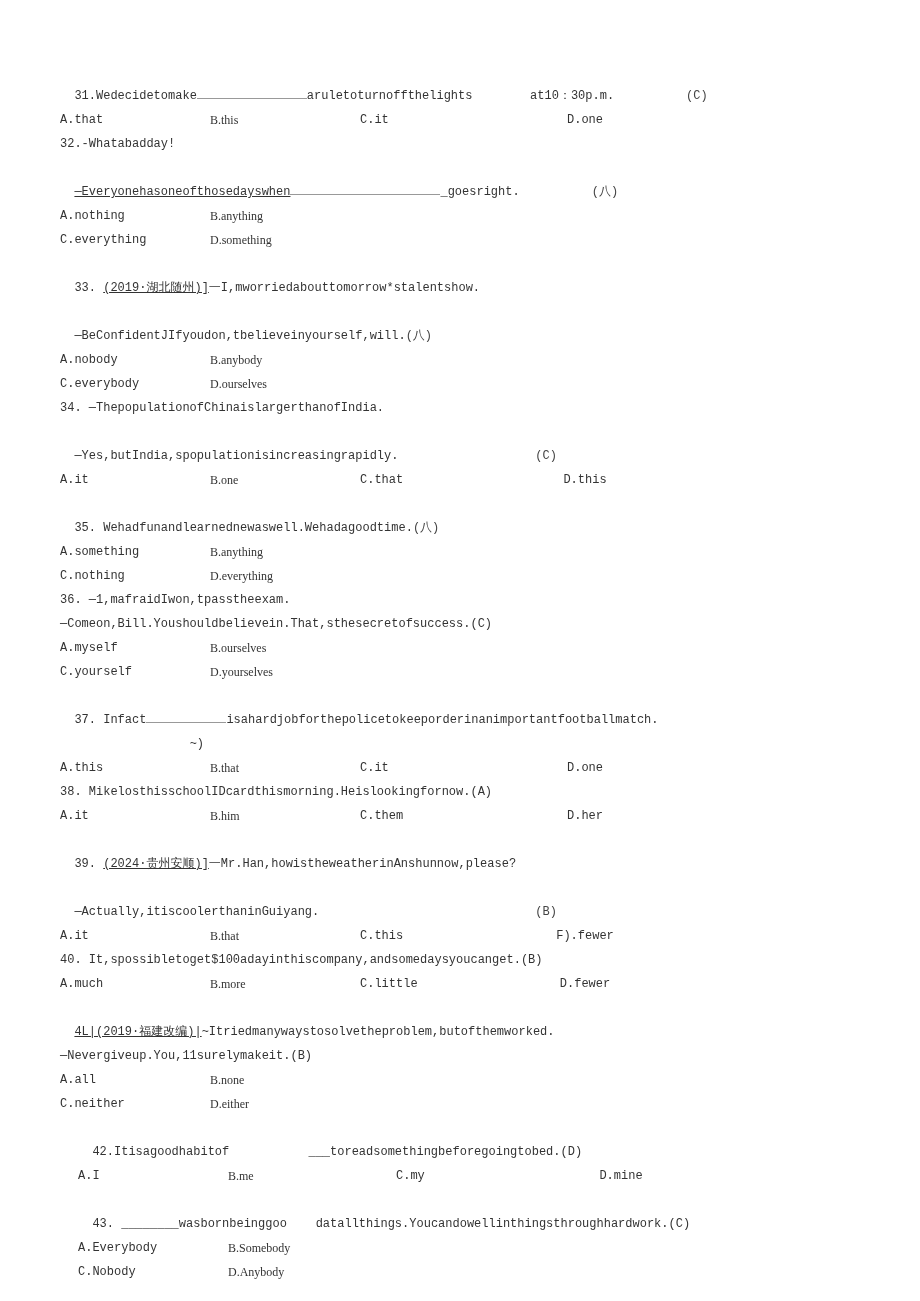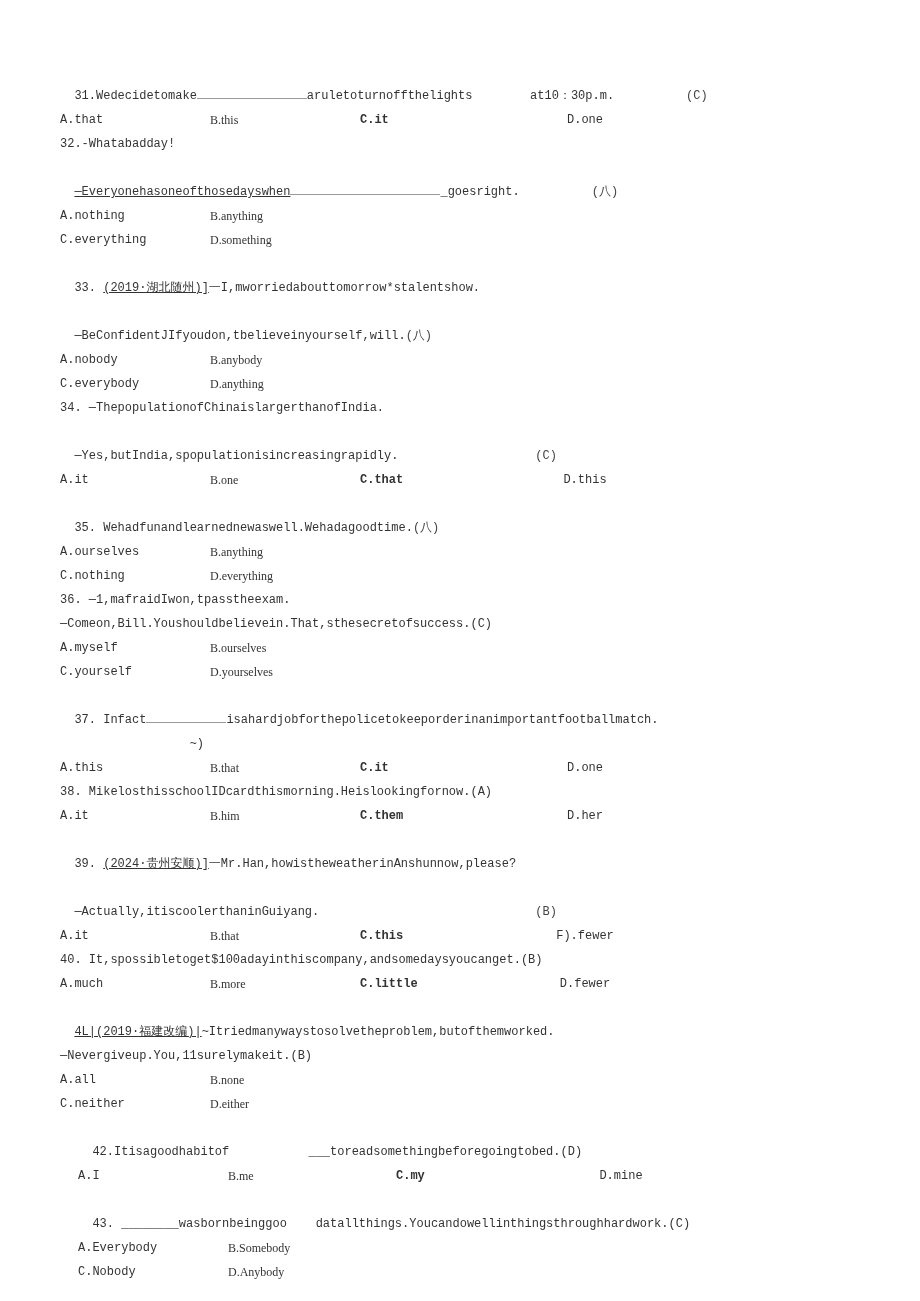--- a/index.html
+++ b/index.html
@@ -11,21 +11,21 @@
     width: 920px;
     margin: 0;
     padding: 60px 60px 60px 60px;
     box-sizing: border-box;
   }
   .line { white-space: pre; }
   .opts { display: flex; }
   .opt { display: inline-block; }
   .opt-a { width: 150px; }
   .opt-b { width: 150px; font-family: Liberation Serif, serif; }
-  .opt-c { width: 150px; font-weight: bold; }
+  .opt-c { width: 150px; }
   .opt-d { width: 150px; text-align: center; }
   .ans { color: #444; }
   .u { text-decoration: underline; text-align: right; }
   .blank { display: inline-block; border-bottom: 1px solid #999; height: 0.9em; }
   .indent { padding-left: 18px; }
 </style>
 </head>
 <body>
 
 <div class="line">
@@ -56,39 +56,39 @@
 </div>
 <div class="line">
   <span>—BeConfidentJIfyoudon,tbelieveinyourself,will.</span><span class="ans">(八)</span>
 </div>
 <div class="opts">
   <span class="opt opt-a">A.nobody</span>
   <span class="opt opt-b">B.anybody</span>
 </div>
 <div class="opts">
   <span class="opt opt-a">C.everybody</span>
-  <span class="opt opt-b">D.anything</span>
+  <span class="opt opt-b">D.ourselves</span>
 </div>
 
 <div class="line">34. —ThepopulationofChinaislargerthanofIndia.</div>
 <div class="line">
   <span>—Yes,butIndia,spopulationisincreasingrapidly.</span>                   <span class="ans">(C)</span>
 </div>
 <div class="opts">
   <span class="opt opt-a">A.it</span>
   <span class="opt opt-b">B.one</span>
   <span class="opt opt-c">C.that</span>
   <span class="opt opt-d">D.this</span>
 </div>
 
 <div class="line">
   <span>35. Wehadfunandlearnednewaswell.Wehadagoodtime.</span><span class="ans">(八)</span>
 </div>
 <div class="opts">
-  <span class="opt opt-a">A.ourselves</span>
+  <span class="opt opt-a">A.something</span>
   <span class="opt opt-b">B.anything</span>
 </div>
 <div class="opts">
   <span class="opt opt-a">C.nothing</span>
   <span class="opt opt-b">D.everything</span>
 </div>
 
 <div class="line">36. —1,mafraidIwon,tpasstheexam.</div>
 <div class="line">—Comeon,Bill.Youshouldbelievein.That,sthesecretofsuccess.(C)</div>
 <div class="opts">

